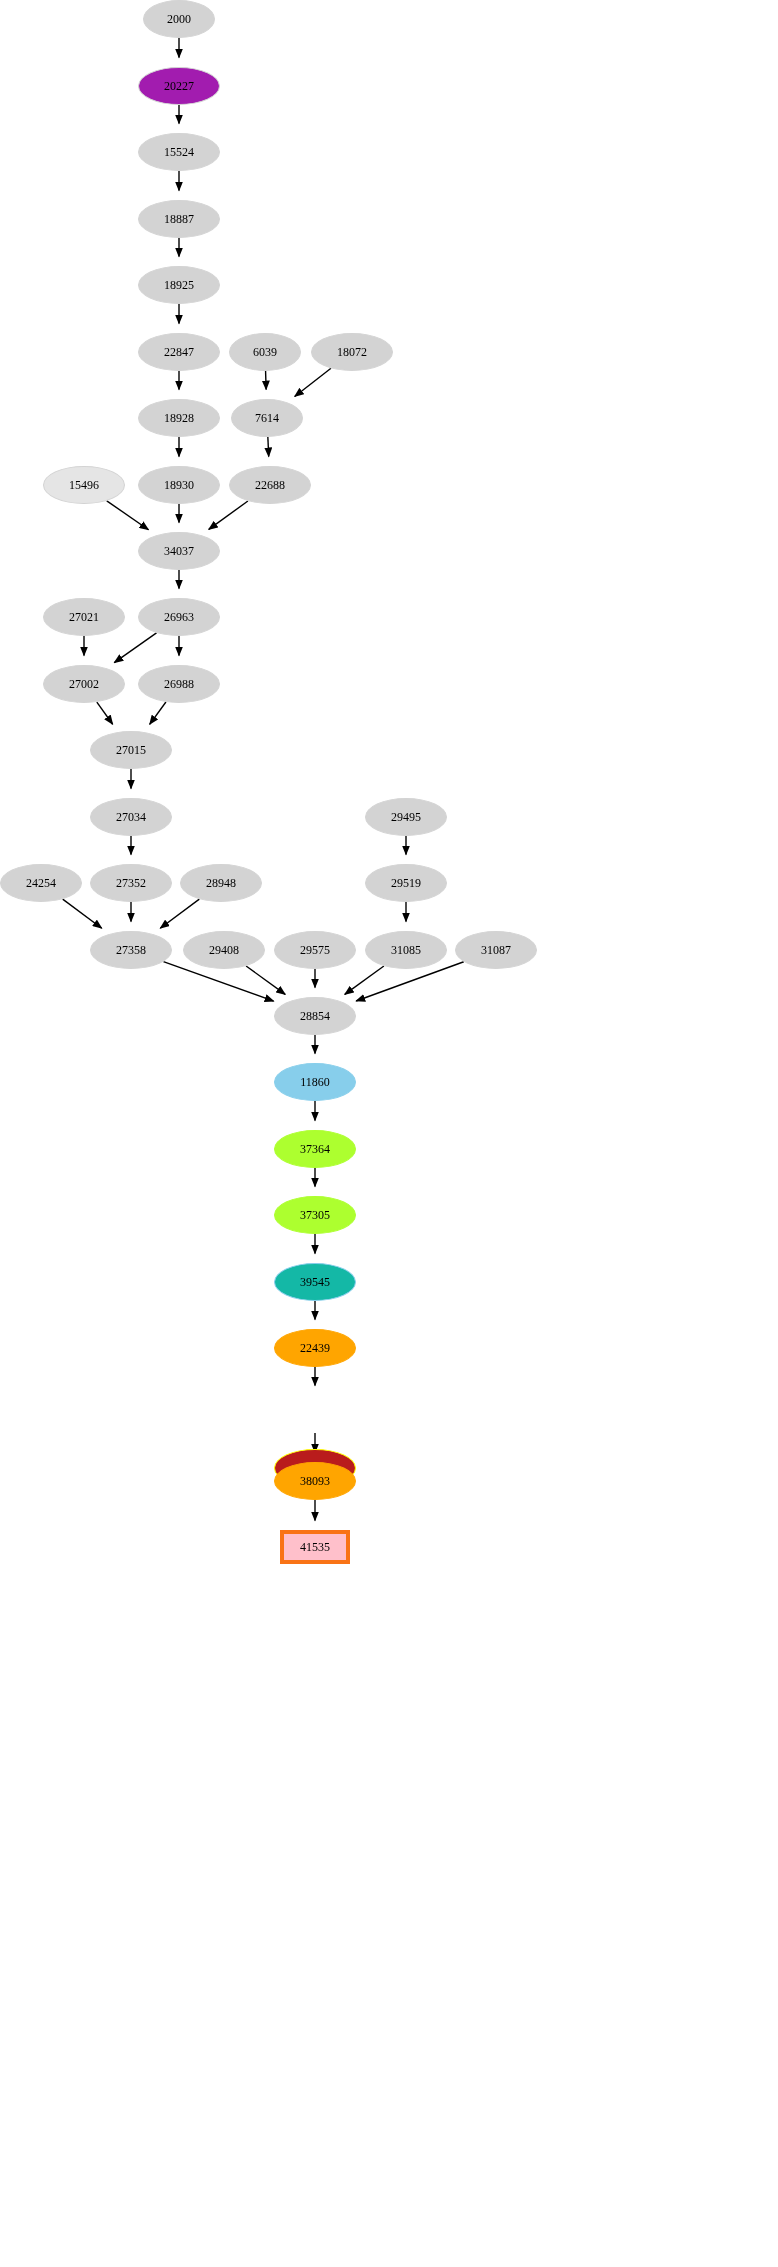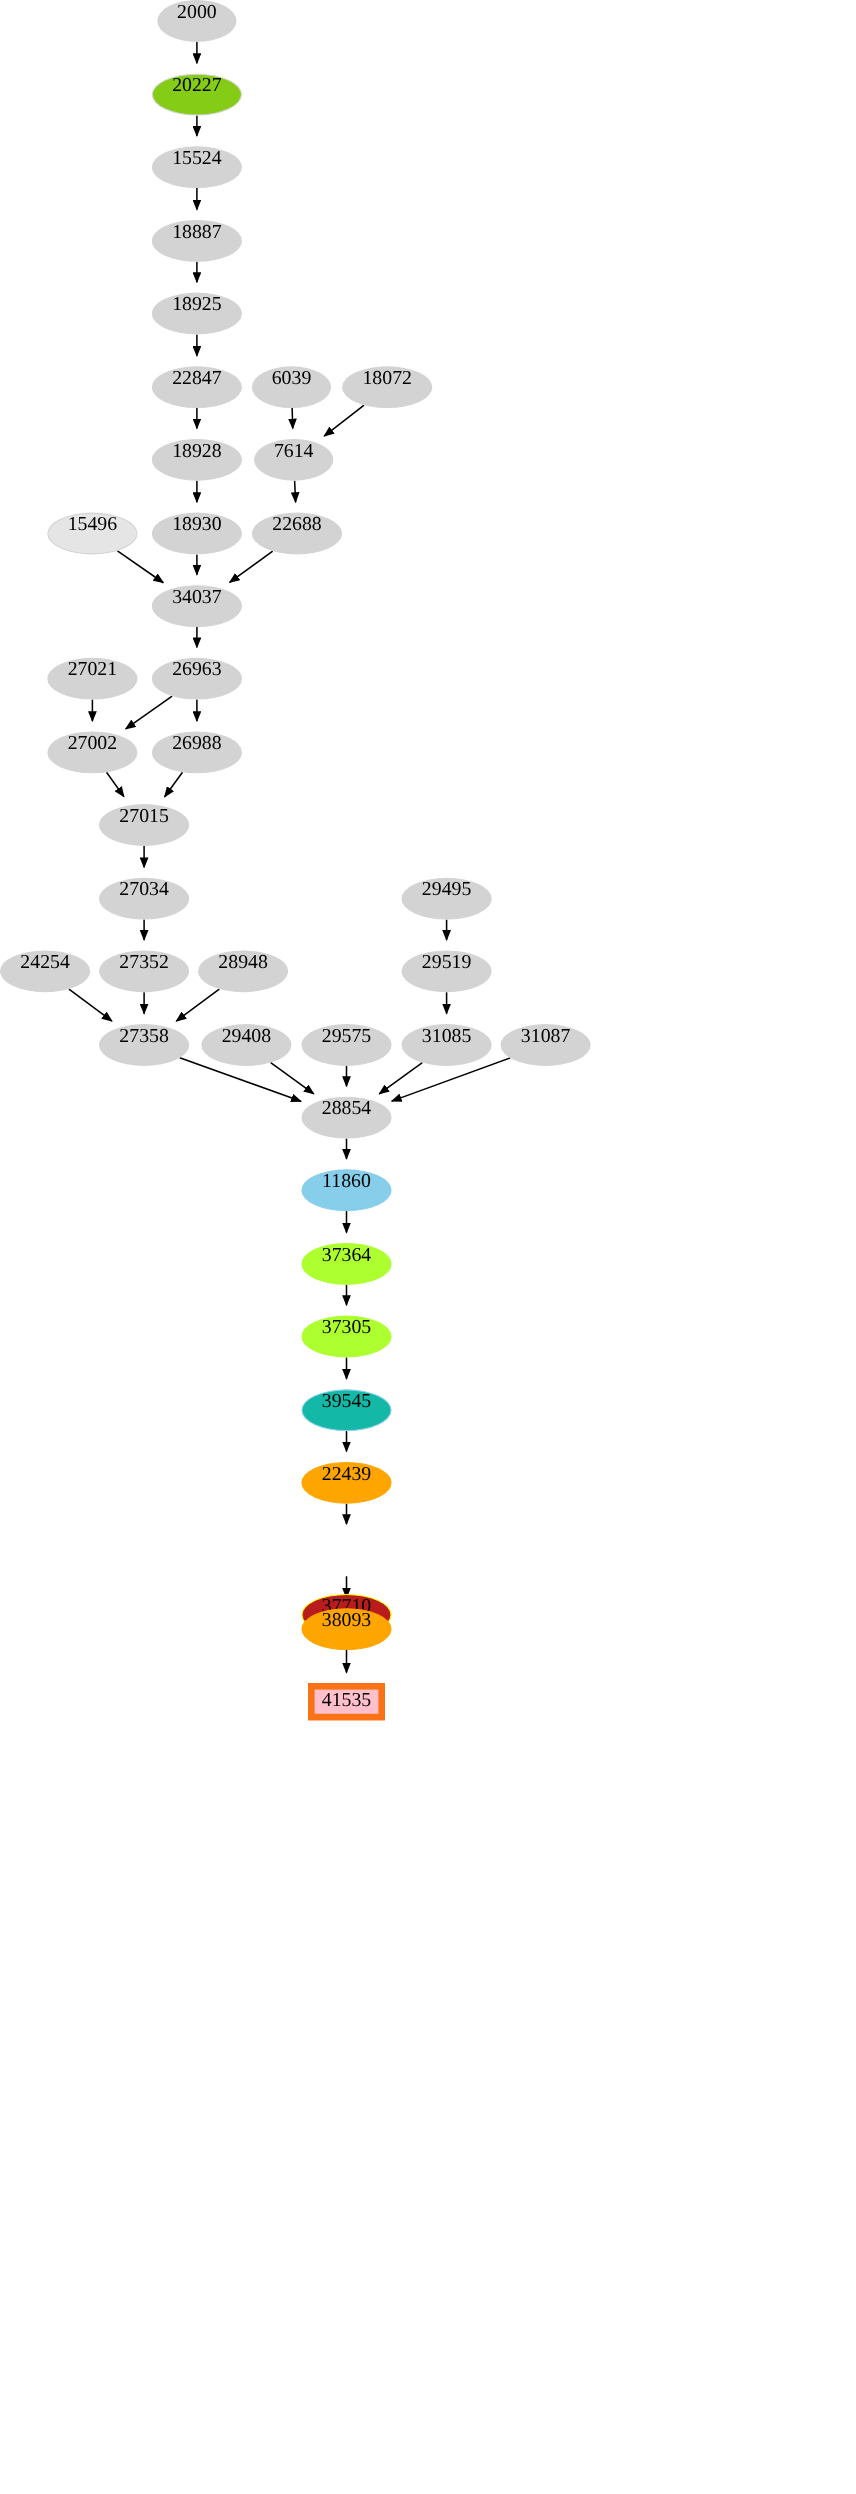--- a/index.html
+++ b/index.html
@@ -21,34 +21,35 @@
     position: absolute;
     left: 0;
     top: 0;
     width: 778px;
     height: 2267px;
     pointer-events: none;
   }
   .node {
     position: absolute;
     display: flex;
+    align-items: center;
     justify-content: center;
     box-sizing: border-box;
-    font-size: 18px;
+    font-size: 12px;
     color: #000000;
     line-height: 1;
     white-space: nowrap;
   }
   .node.ellipse {
     border-radius: 50%;
     border: 1px solid transparent;
   }
   .node.box {
     border-radius: 0;
-    border: 6px solid #f97316;
+    border: 4px solid #f97316;
   }
   .node-label {
     pointer-events: none;
   }
 </style>
 </head>
 <body>
 
 <div id="graph-root">
   <svg id="edge-layer" viewBox="0 0 778 2267" xmlns="http://www.w3.org/2000/svg">
@@ -96,21 +97,21 @@
         <line x1="315.00" y1="1301.00" x2="315.00" y2="1319.50" stroke="#000000" stroke-width="1.4" marker-end="url(#arrowhead)"></line>
         <line x1="315.00" y1="1367.00" x2="315.00" y2="1385.50" stroke="#000000" stroke-width="1.4" marker-end="url(#arrowhead)"></line>
         <line x1="315.00" y1="1433.00" x2="315.00" y2="1452.50" stroke="#000000" stroke-width="1.4" marker-end="url(#arrowhead)"></line>
         <line x1="315.00" y1="1500.00" x2="315.00" y2="1520.50" stroke="#000000" stroke-width="1.4" marker-end="url(#arrowhead)"></line>
       </g>
   </svg>
   <div id="nodes-group">
       <div class="node ellipse" style="left: 143px; top: 0px; width: 72px; height: 38px; background: rgb(211, 211, 211); border-color: rgb(211, 211, 211);">
         <span class="node-label">2000</span>
       </div>
-      <div class="node ellipse" style="left: 138px; top: 67px; width: 82px; height: 38px; background: #84cc16; border-color: rgb(211, 211, 211);">
+      <div class="node ellipse" style="left: 138px; top: 67px; width: 82px; height: 38px; background: #a21caf; border-color: rgb(211, 211, 211);">
         <span class="node-label">20227</span>
       </div>
       <div class="node ellipse" style="left: 138px; top: 133px; width: 82px; height: 38px; background: rgb(211, 211, 211); border-color: rgb(211, 211, 211);">
         <span class="node-label">15524</span>
       </div>
       <div class="node ellipse" style="left: 138px; top: 200px; width: 82px; height: 38px; background: rgb(211, 211, 211); border-color: rgb(211, 211, 211);">
         <span class="node-label">18887</span>
       </div>
       <div class="node ellipse" style="left: 138px; top: 266px; width: 82px; height: 38px; background: rgb(211, 211, 211); border-color: rgb(211, 211, 211);">
         <span class="node-label">18925</span>

